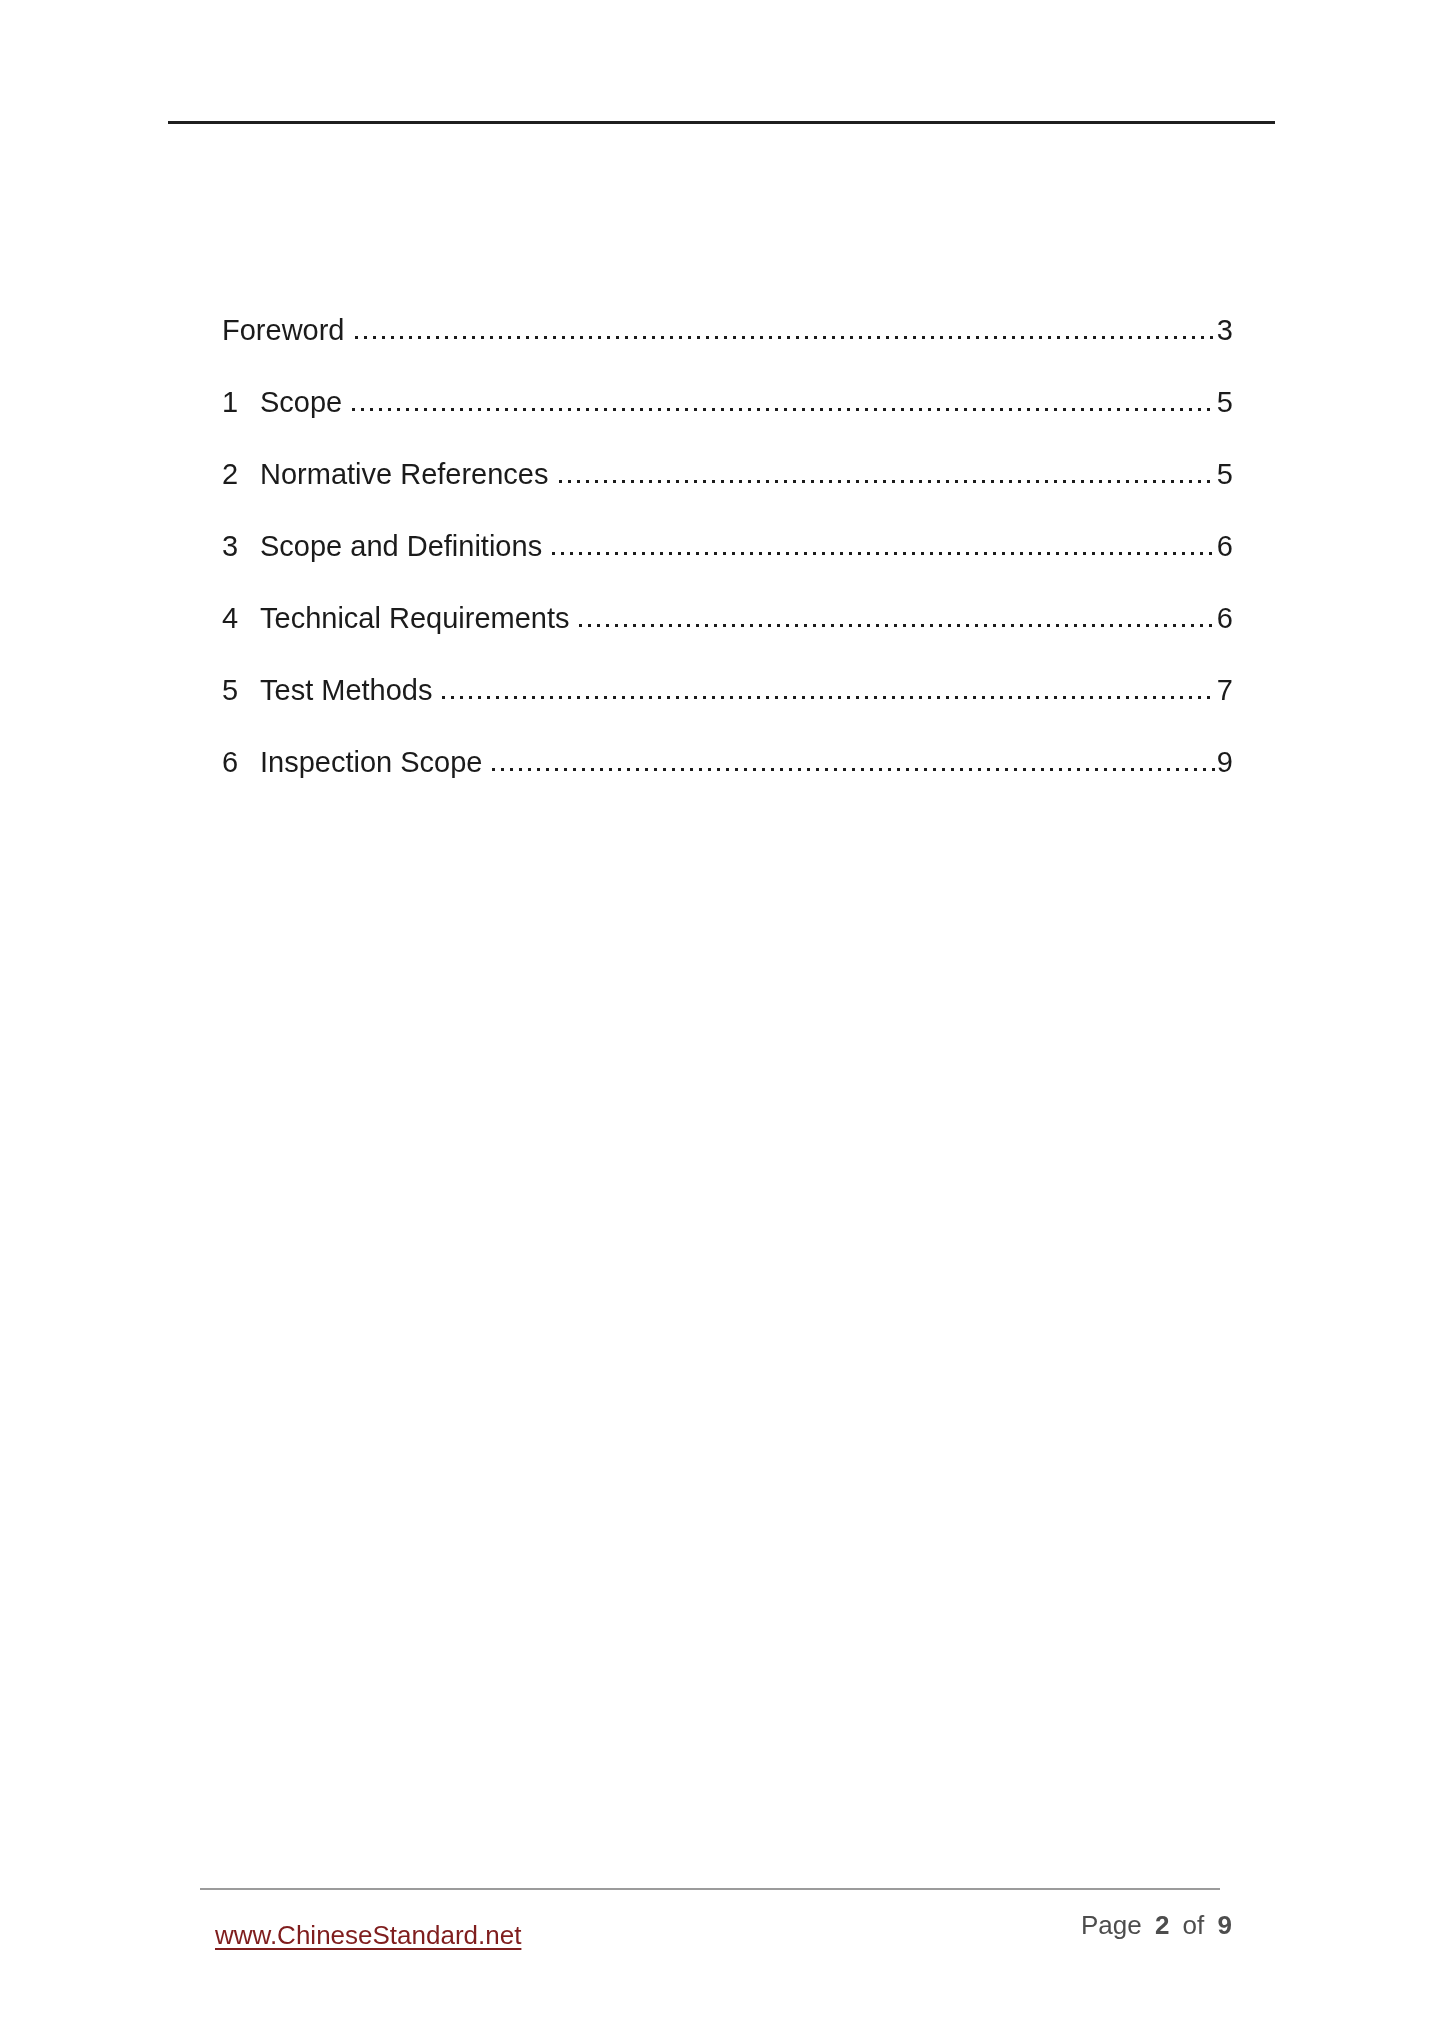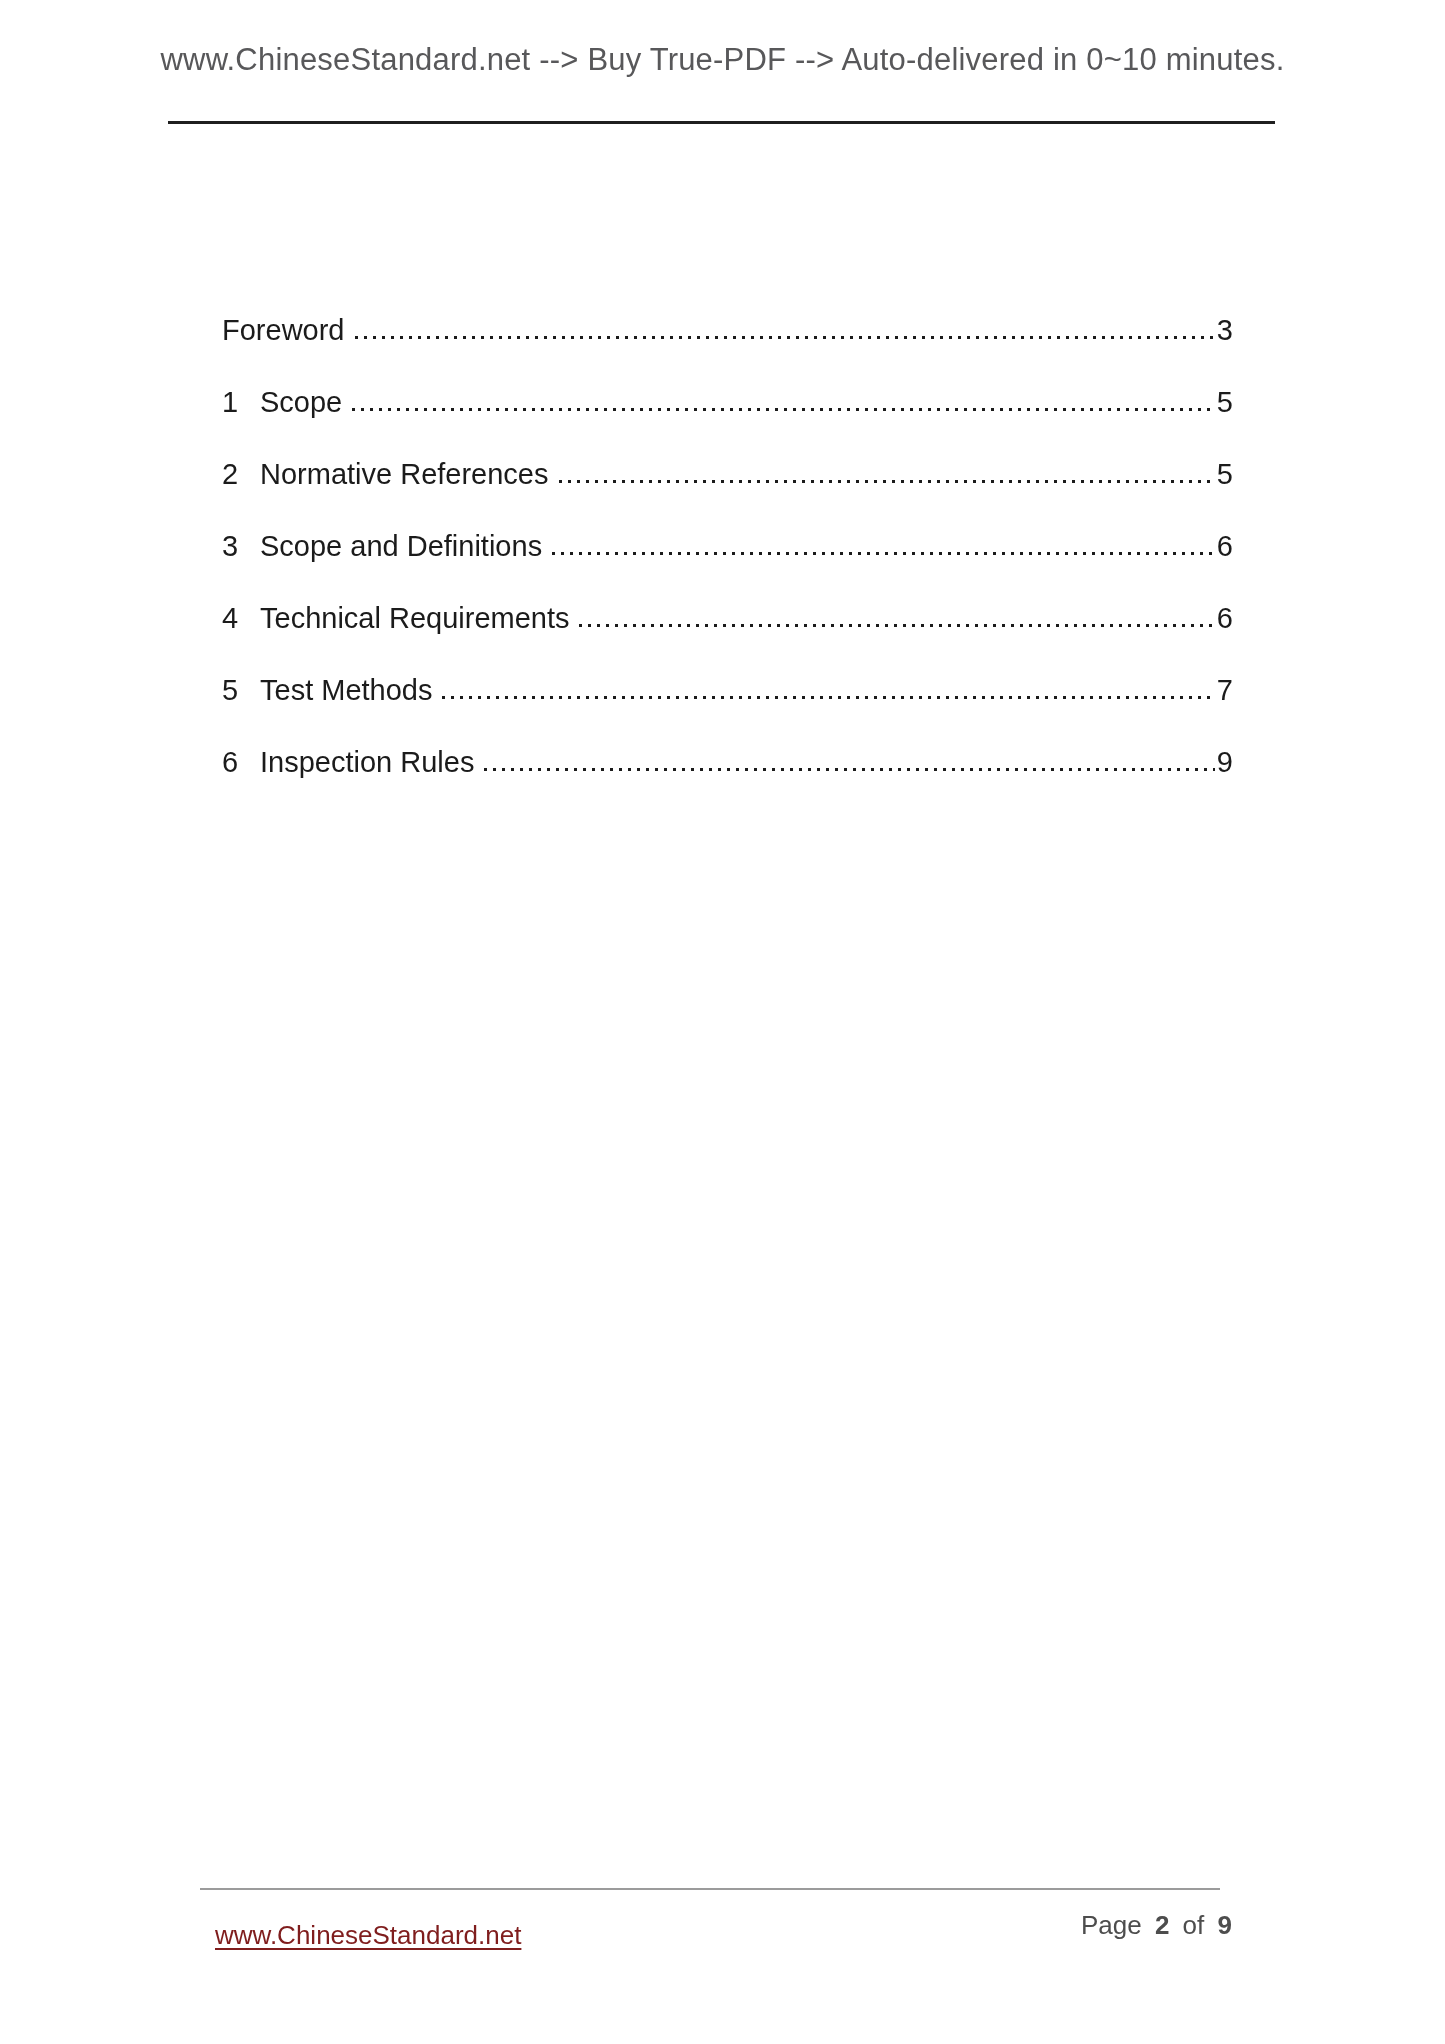--- a/index.html
+++ b/index.html
@@ -126,21 +126,20 @@
   }
   .footer-page .seg { margin-left: 6px; }
   .footer-page .seg:first-child { margin-left: 0; margin-top: 32px; }
   .footer-page .bold { font-weight: bold; }
 </style>
 </head>
 <body>
 
 <div class="page">
 
-  <div class="header-line1">www.ChineseStandard.net --&gt; Buy True-PDF --&gt; Auto-delivered in 0~10 minutes.</div>
 
 
   <div class="header-rule"></div>
 
 
   <div class="toc">
 
   <div class="toc-row">
         <span class="toc-label">Foreword</span>
         <span class="leader"></span>
@@ -171,21 +170,21 @@
         <span class="toc-page">6</span>
       </div>
       <div class="toc-row">
         <span class="toc-num">5</span>
         <span class="toc-label">Test Methods</span>
         <span class="leader"></span>
         <span class="toc-page">7</span>
       </div>
       <div class="toc-row">
         <span class="toc-num">6</span>
-        <span class="toc-label">Inspection Rules</span>
+        <span class="toc-label">Inspection Scope</span>
         <span class="leader"></span>
         <span class="toc-page">9</span>
       </div>
     </div>
 
   <div class="footer-rule"></div>
 
   <div class="footer-site">www.ChineseStandard.net</div>
 
   <div class="footer-page">

